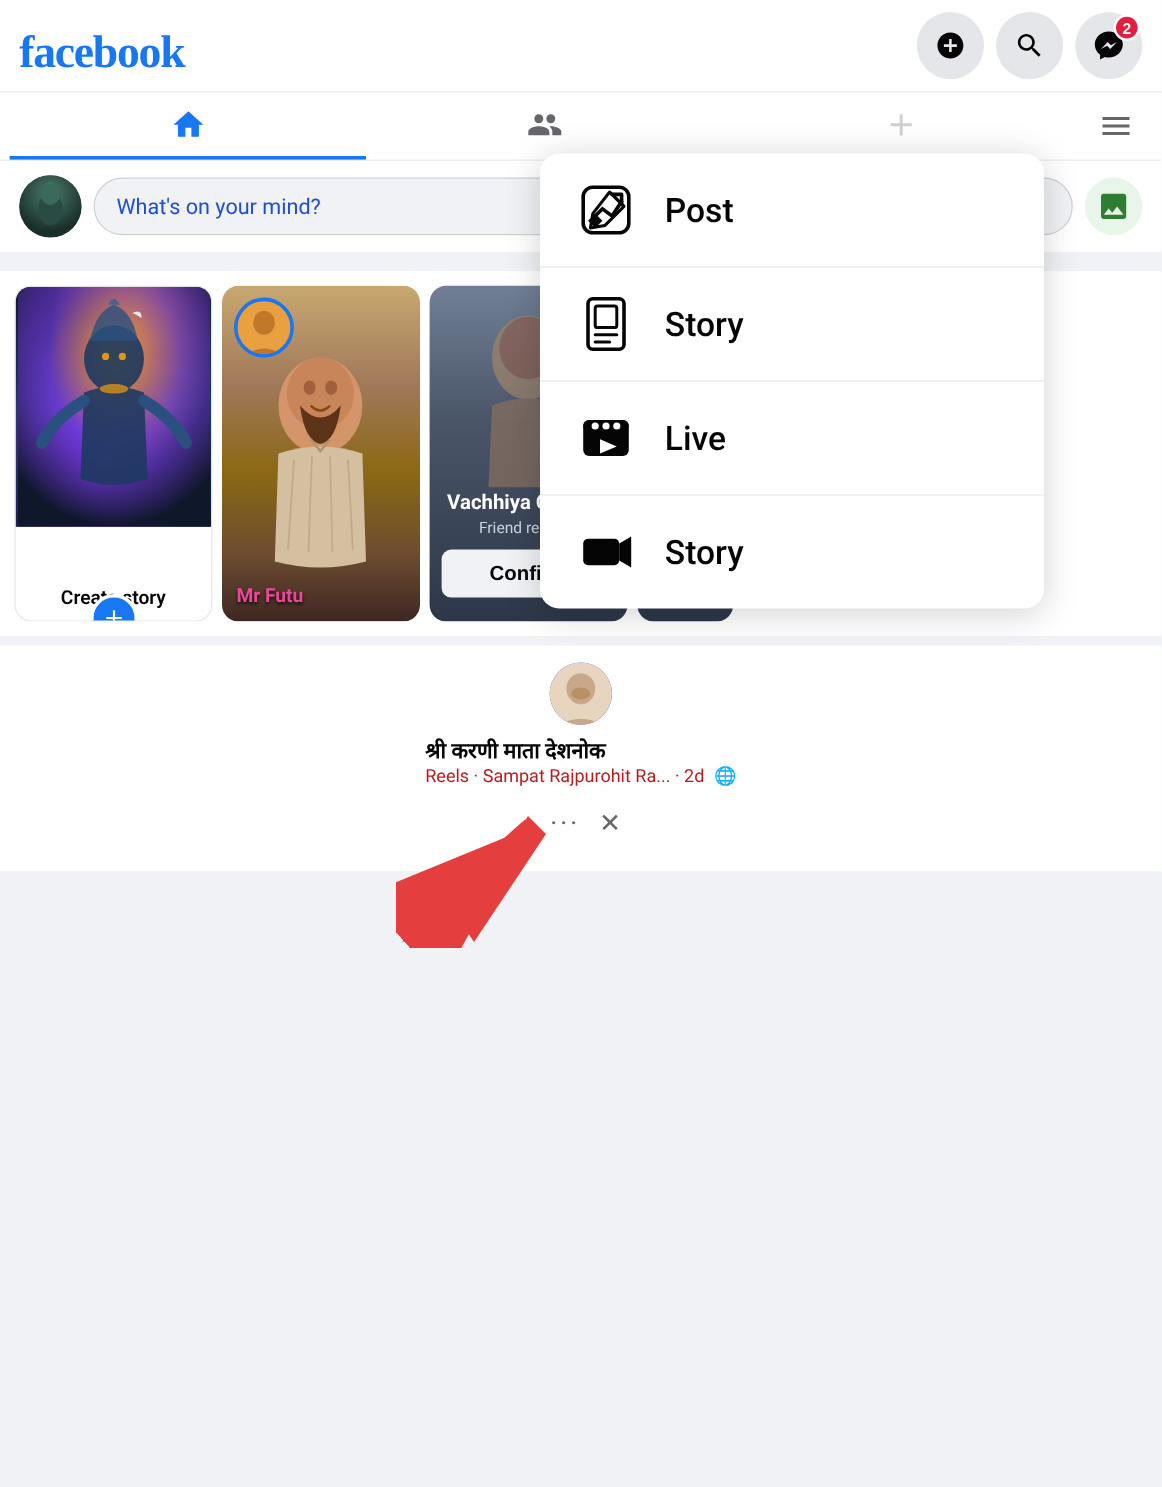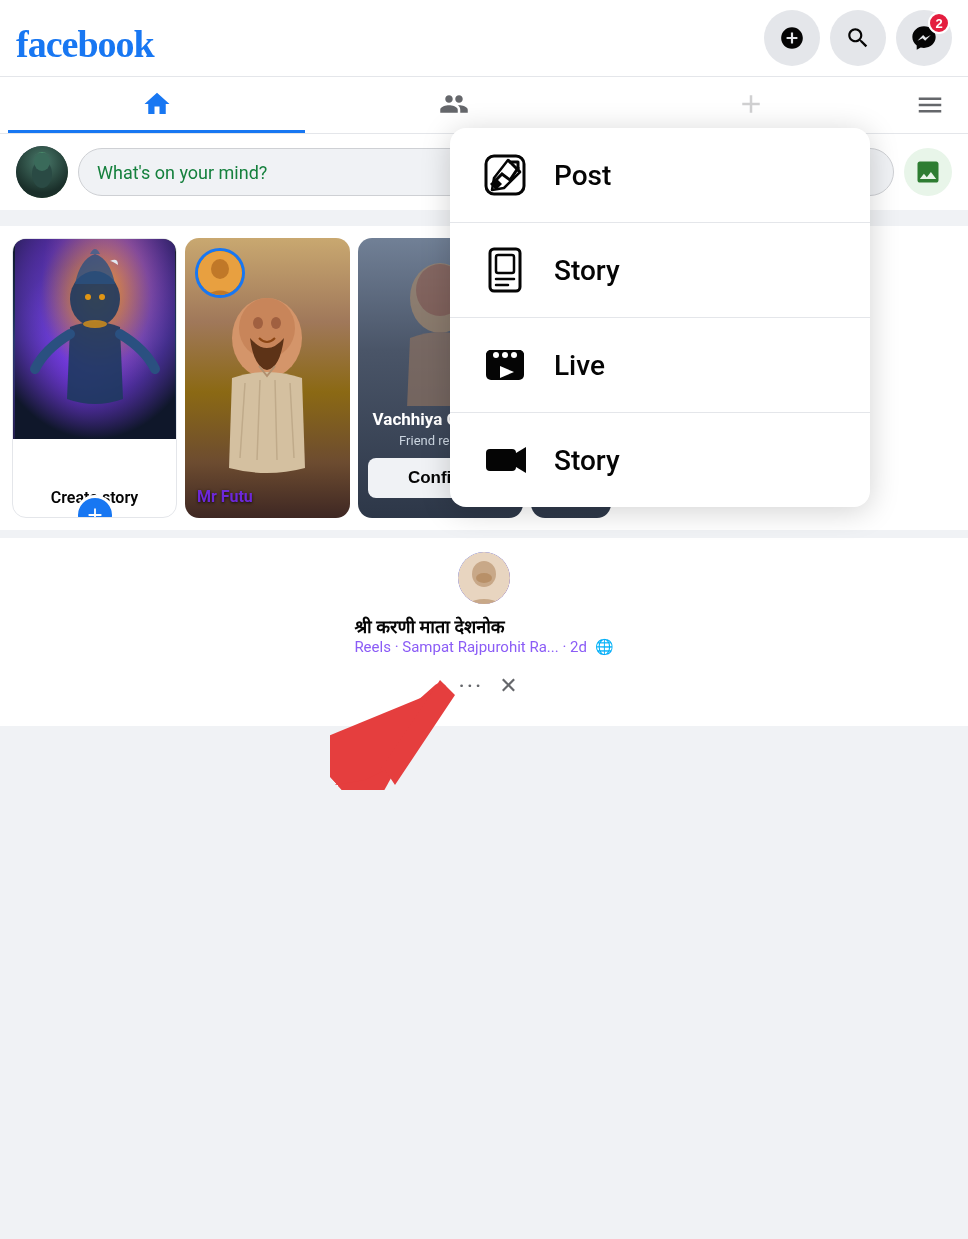--- a/index.html
+++ b/index.html
@@ -375,21 +375,21 @@
 
     .post-name {
       font-size: 18px;
       font-weight: 700;
       color: #050505;
       line-height: 1.2;
     }
 
     .post-sub {
       font-size: 15px;
-      color: #8b5cf6;
+      color: #b91c1c;
       display: flex;
       align-items: center;
       gap: 4px;
     }
 
     .post-actions {
       display: flex;
       align-items: center;
       gap: 8px;
     }
@@ -471,21 +471,21 @@
           <stop offset="100%" stop-color="#1a2f2a"></stop>
         </radialGradient>
       </defs>
       <circle cx="26" cy="26" r="26" fill="url(#shivaGrad)"></circle>
       <ellipse cx="26" cy="28" rx="10" ry="14" fill="#2a4a44"></ellipse>
       <ellipse cx="26" cy="16" rx="8" ry="9" fill="#3a6a5a"></ellipse>
       <path d="M18 10 Q26 2 34 10 Q30 6 26 7 Q22 6 18 10" fill="#4a8a6a"></path>
     </svg>
   </div>
   <div class="whats-on-your-mind">
-    <span style="color:#15803d; font-size:18px;">What's on your mind?</span>
+    <span style="color:#1d4ed8; font-size:18px;">What's on your mind?</span>
   </div>
   <div class="photo-icon-btn photo-icon-btn-green">
     <svg width="28" height="28" viewBox="0 0 24 24" fill="#2e7d32">
       <path d="M21 19V5c0-1.1-.9-2-2-2H5c-1.1 0-2 .9-2 2v14c0 1.1.9 2 2 2h14c1.1 0 2-.9 2-2zM8.5 13.5l2.5 3.01L14.5 12l4.5 6H5l3.5-4.5z"></path>
     </svg>
   </div>
 </div>
 
 <div class="separator"></div>
 
@@ -559,21 +559,21 @@
         </div>
 
         <div style="position:absolute; top:10px; left:10px; width:50px; height:50px; border-radius:50%; border:3px solid #1877f2; overflow:hidden; background: linear-gradient(135deg, #f59e0b, #d97706);">
           <svg width="44" height="44" viewBox="0 0 44 44">
             <circle cx="22" cy="22" r="22" fill="#e8a040"></circle>
             <ellipse cx="22" cy="18" rx="9" ry="10" fill="#c07828"></ellipse>
             <path d="M8 44 Q22 35 36 44" fill="#c07828"></path>
           </svg>
         </div>
 
-        <div style="position:absolute; bottom:12px; left:12px; color:#6d28d9; font-size:16px; font-weight:700; text-shadow:0 1px 3px rgba(0,0,0,0.8);">Mr Futu</div>
+        <div style="position:absolute; bottom:12px; left:12px; color:#ec4899; font-size:16px; font-weight:700; text-shadow:0 1px 3px rgba(0,0,0,0.8);">Mr Futu</div>
       </div>
     </div>
 
     <div class="friend-req-card" style="background: linear-gradient(180deg, #718096 0%, #4a5568 40%, #2d3748 100%);">
 
       <div style="position:absolute; top:0; left:0; width:100%; height:60%; overflow:hidden; opacity:0.7;">
         <svg width="165" height="170" viewBox="0 0 165 170">
           <ellipse cx="82" cy="60" rx="30" ry="35" fill="#a0856a"></ellipse>
           <ellipse cx="82" cy="52" rx="24" ry="26" fill="#906050"></ellipse>
           <path d="M52 100 Q82 88 112 100 L115 170 Q82 178 49 170 Z" fill="#8a7060"></path>

